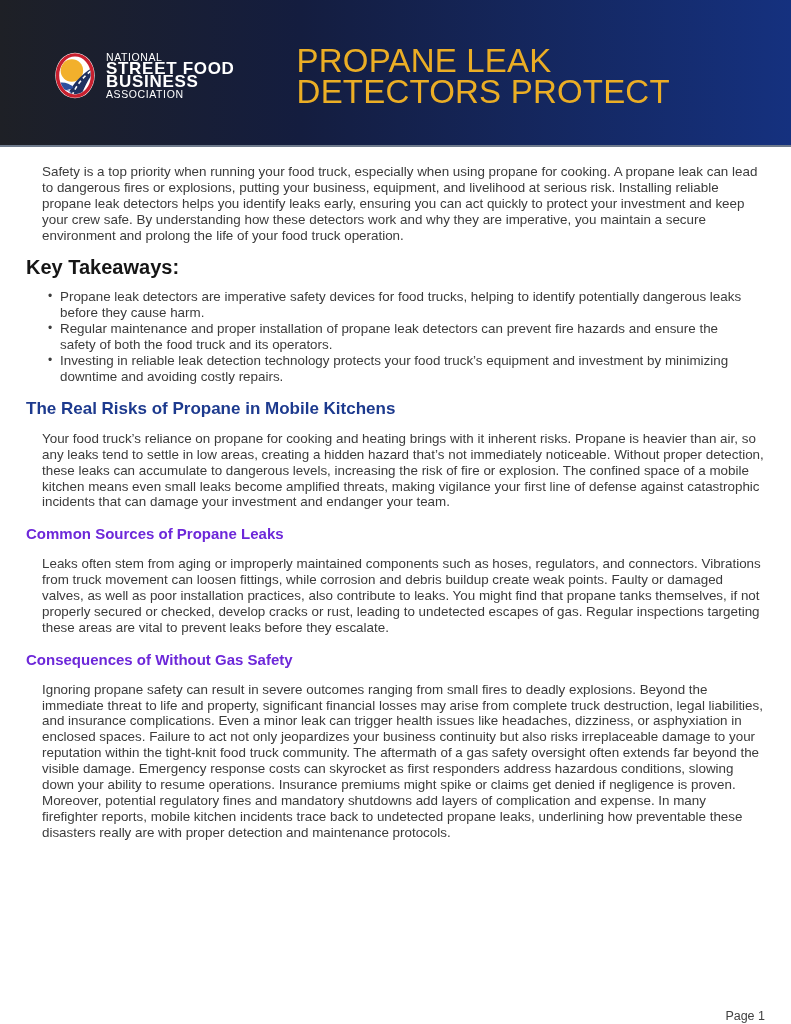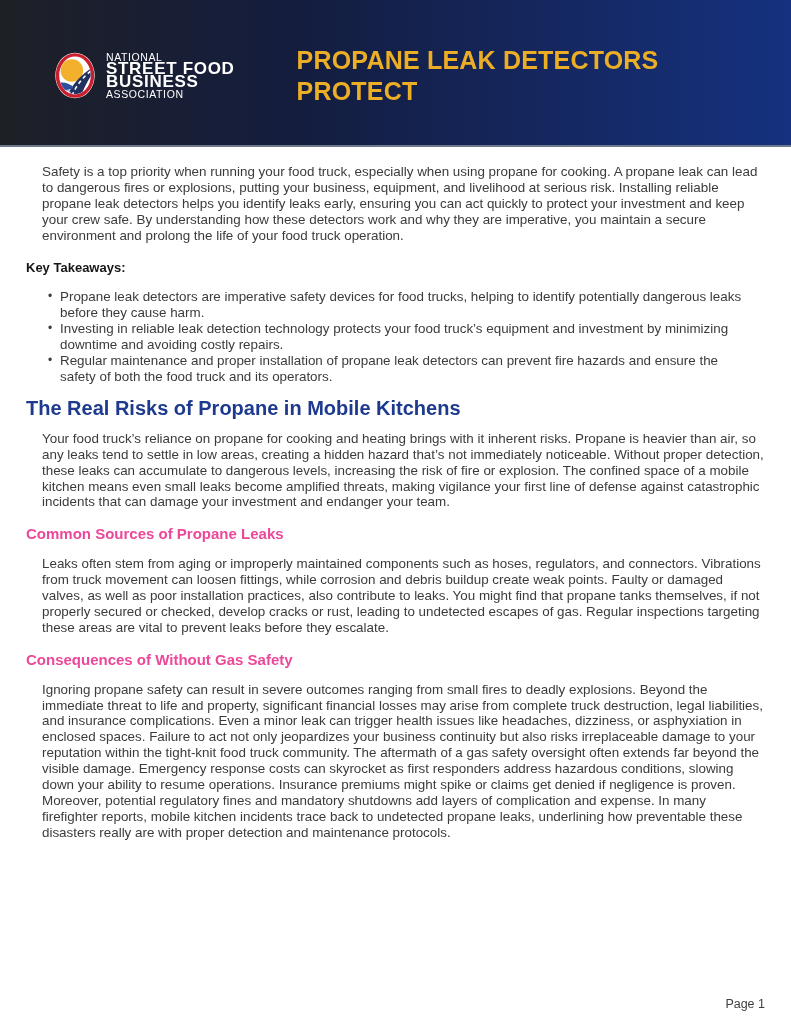--- a/index.html
+++ b/index.html
@@ -24,49 +24,49 @@
     padding: 6px 30px 0 55px;
   }
   .logo-wrap { display: flex; align-items: center; gap: 11px; flex: 0 0 auto; }
   .logo-badge { width: 40px; height: 47px; display: block; }
   .logo-text { display: flex; flex-direction: column; color: #ffffff; line-height: 12.5px; }
   .logo-line-light { font-size: 10.5px; font-weight: 400; letter-spacing: 0.6px; }
   .logo-line-bold  { font-size: 17px; font-weight: 700; letter-spacing: 0.7px; }
   .doc-title {
     margin-left: 62px;
     color: #EBAE25;
-    font-size: 25px;
-    font-weight: 700;
+    font-size: 33px;
+    font-weight: 400;
     line-height: 31px;
     letter-spacing: 0.2px;
   }
 
   
   .content {
     padding: 17px 26px 0 26px;
     color: #3b3b3b;
     font-size: 13.4px;
     line-height: 15.9px;
   }
   .content p { margin: 0 0 16px 16px; }
   .h-sub {
     color: #161616;
-    font-size: 13px;
+    font-size: 20px;
     font-weight: 700;
     margin: 6px 0 14px 0;
   }
   .h-sub2 {
-    color: #ec4899;
+    color: #6d28d9;
     font-size: 15px;
     font-weight: 700;
     margin: 6px 0 14px 0;
   }
   .h-blue {
     color: #1d3a8e;
-    font-size: 20px;
+    font-size: 17px;
     font-weight: 700;
     margin: 7px 0 14px 0;
   }
   ul.takeaways {
     margin: 0 8px 16px 0;
     padding-left: 22px;
     list-style: none;
   }
   ul.takeaways li {
     position: relative;
@@ -77,21 +77,21 @@
     content: "•";
     position: absolute;
     left: 0; top: 0;
     font-size: 12px;
     color: #3b3b3b;
   }
 
   
   .footer {
     position: absolute;
-    right: 26px; bottom: 13px;
+    right: 26px; bottom: 1px;
     font-size: 12.5px;
     color: #404040;
   }
 </style>
 </head>
 <body>
 
 <div class="page">
 
   <div class="header">
@@ -121,22 +121,22 @@
       <span>PROPANE LEAK DETECTORS PROTECT</span><br>
     </h1>
   </div>
 
   <div class="content">
     <p>Safety is a top priority when running your food truck, especially when using propane for cooking. A propane leak can lead to dangerous fires or explosions, putting your business, equipment, and livelihood at serious risk. Installing reliable propane leak detectors helps you identify leaks early, ensuring you can act quickly to protect your investment and keep your crew safe. By understanding how these detectors work and why they are imperative, you maintain a secure environment and prolong the life of your food truck operation.</p>
 
     <div class="h-sub">Key Takeaways:</div>
     <ul class="takeaways">
       <li>Propane leak detectors are imperative safety devices for food trucks, helping to identify potentially dangerous leaks before they cause harm.</li>
+      <li>Regular maintenance and proper installation of propane leak detectors can prevent fire hazards and ensure the safety of both the food truck and its operators.</li>
       <li>Investing in reliable leak detection technology protects your food truck’s equipment and investment by minimizing downtime and avoiding costly repairs.</li>
-      <li>Regular maintenance and proper installation of propane leak detectors can prevent fire hazards and ensure the safety of both the food truck and its operators.</li>
     </ul>
 
     <div class="h-blue">The Real Risks of Propane in Mobile Kitchens</div>
     <p>Your food truck’s reliance on propane for cooking and heating brings with it inherent risks. Propane is heavier than air, so any leaks tend to settle in low areas, creating a hidden hazard that’s not immediately noticeable. Without proper detection, these leaks can accumulate to dangerous levels, increasing the risk of fire or explosion. The confined space of a mobile kitchen means even small leaks become amplified threats, making vigilance your first line of defense against catastrophic incidents that can damage your investment and endanger your team.</p>
 
     <div class="h-sub2">Common Sources of Propane Leaks</div>
     <p>Leaks often stem from aging or improperly maintained components such as hoses, regulators, and connectors. Vibrations from truck movement can loosen fittings, while corrosion and debris buildup create weak points. Faulty or damaged valves, as well as poor installation practices, also contribute to leaks. You might find that propane tanks themselves, if not properly secured or checked, develop cracks or rust, leading to undetected escapes of gas. Regular inspections targeting these areas are vital to prevent leaks before they escalate.</p>
 
     <div class="h-sub2">Consequences of Without Gas Safety</div>
     <p>Ignoring propane safety can result in severe outcomes ranging from small fires to deadly explosions. Beyond the immediate threat to life and property, significant financial losses may arise from complete truck destruction, legal liabilities, and insurance complications. Even a minor leak can trigger health issues like headaches, dizziness, or asphyxiation in enclosed spaces. Failure to act not only jeopardizes your business continuity but also risks irreplaceable damage to your reputation within the tight-knit food truck community. The aftermath of a gas safety oversight often extends far beyond the visible damage. Emergency response costs can skyrocket as first responders address hazardous conditions, slowing down your ability to resume operations. Insurance premiums might spike or claims get denied if negligence is proven. Moreover, potential regulatory fines and mandatory shutdowns add layers of complication and expense. In many firefighter reports, mobile kitchen incidents trace back to undetected propane leaks, underlining how preventable these disasters really are with proper detection and maintenance protocols.</p>

